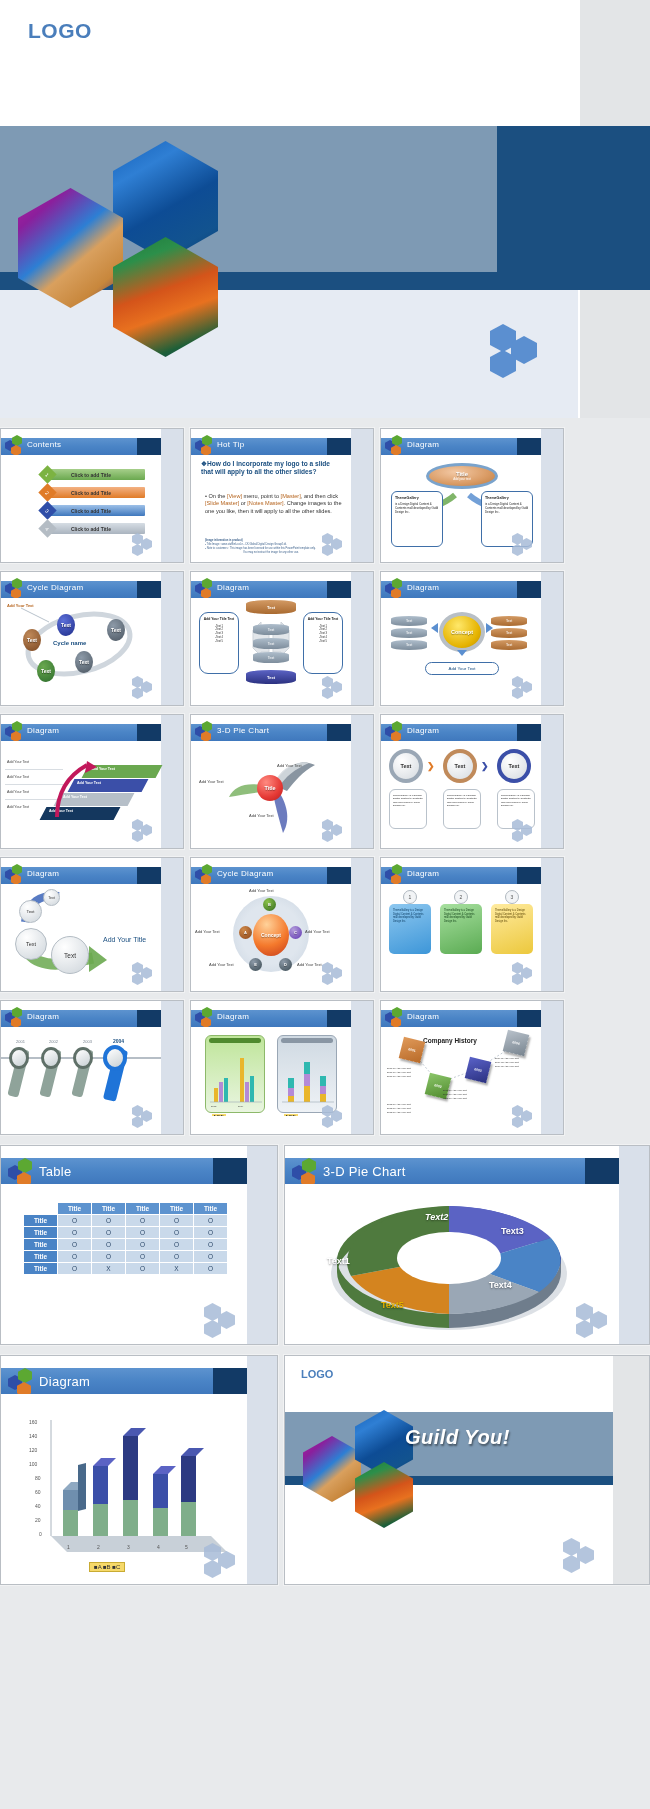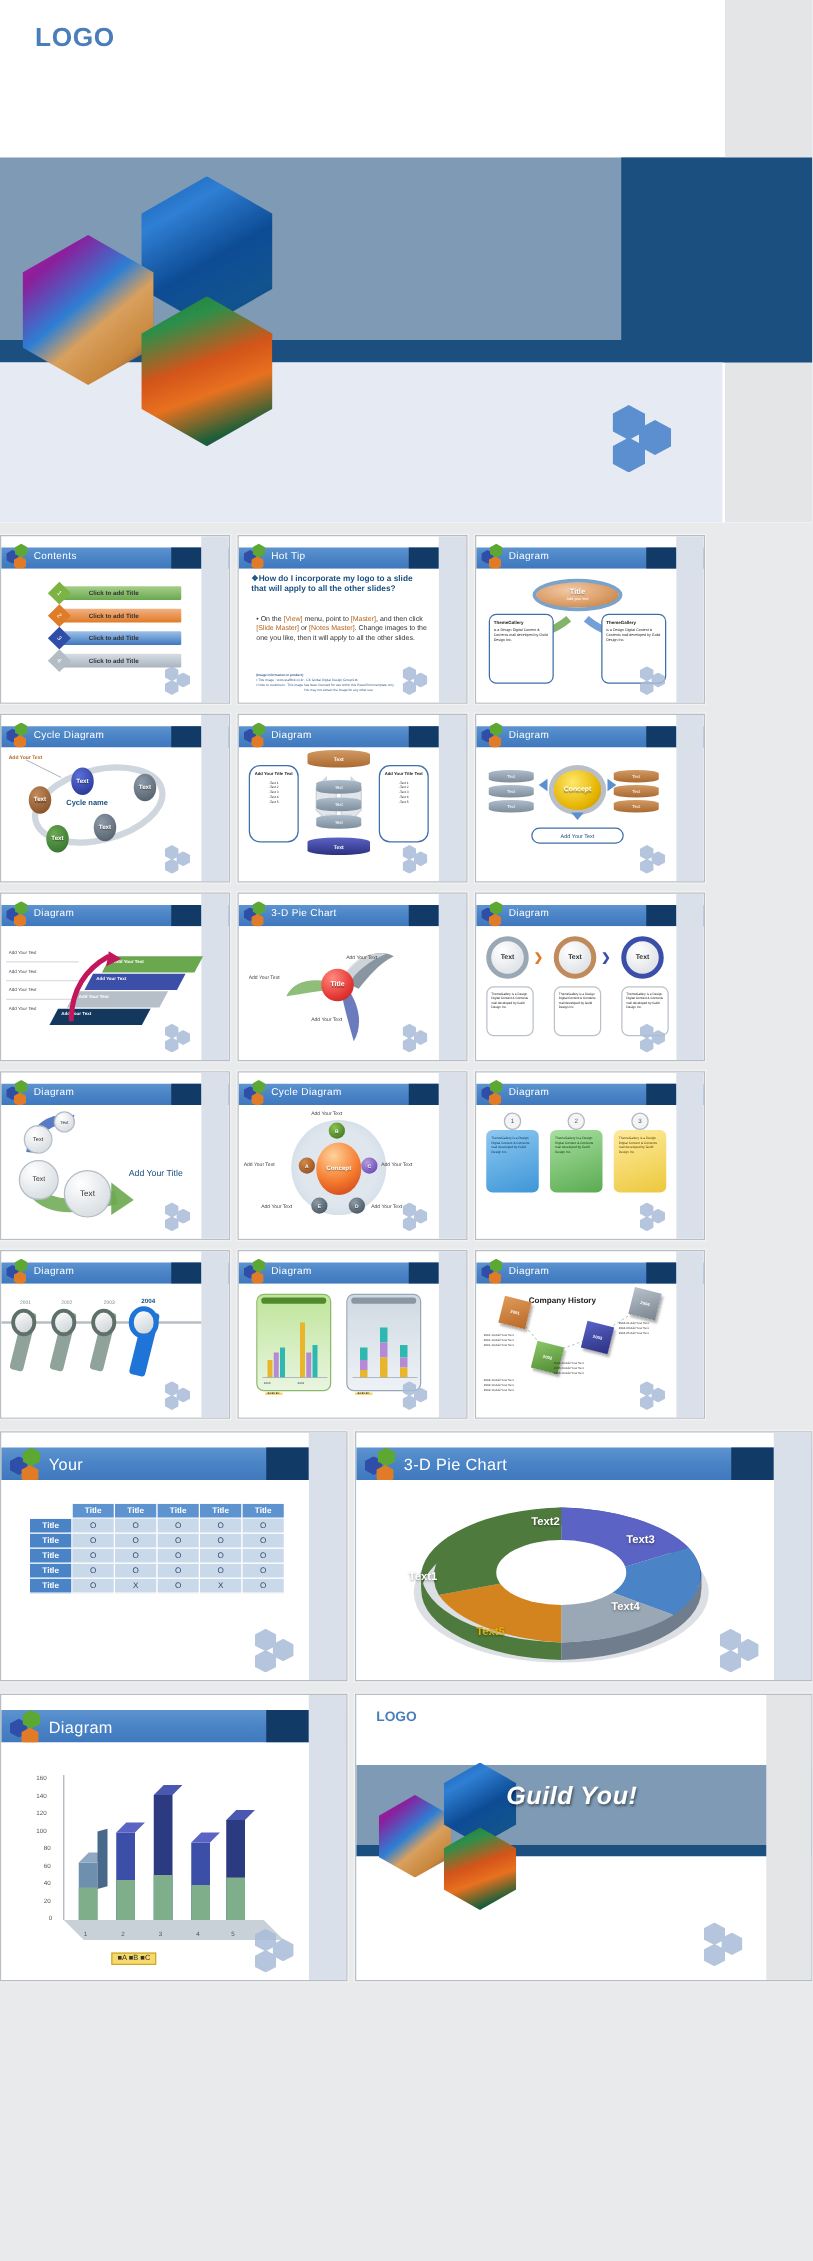--- a/index.html
+++ b/index.html
@@ -766,21 +766,21 @@
 
   <div class="thumb half" style="width:278px;height:200px;">
     <div class="sl-head" style="height:26px;top:12px;">
         <div class="navycap" style="height:26px;right:30px;width:34px;"></div>
       </div>
     <div class="hexmark" style="left:7px;top:12px;width:28px;height:30px;">
       <i class="h1" style="width:14px;height:15px;top:7px;"></i>
         <i class="h2" style="width:14px;height:15px;left:10px;top:0;"></i>
         <i class="h3" style="width:14px;height:15px;left:9px;top:14px;"></i>
     </div>
-    <div class="sl-title" style="left:38px;top:18px;font-size:13px;">Your</div>
+    <div class="sl-title" style="left:38px;top:18px;font-size:13px;">Table</div>
     <div class="sl-rail" style="width:30px;"></div>
     <div class="sl-body" style="top:38px;right:30px;">
       <table class="tbl" style="left:22px;top:18px;">
         <tbody>
             <tr>
           <th style="background:#fff;border-color:#fff;width:34px;"></th>
           <th>Title</th>
           <th>Title</th>
           <th>Title</th>
           <th>Title</th>
@@ -858,21 +858,21 @@
 
           <path d="M150,18 A118,56 0 0,1 252,50 L186,70 A52,25 0 0,0 150,44 Z" fill="#5b63c4"></path>
           <path d="M252,50 A118,56 0 0,1 240,104 L180,82 A52,25 0 0,0 186,70 Z" fill="#4a84c6"></path>
           <path d="M240,104 A118,56 0 0,1 150,126 L150,96 A52,25 0 0,0 180,82 Z" fill="#9aa7b5"></path>
           <path d="M150,126 A118,56 0 0,1 52,88 L116,76 A52,25 0 0,0 150,96 Z" fill="#d4841f"></path>
           <path d="M52,88 A118,56 0 0,1 150,18 L150,44 A52,25 0 0,0 116,76 Z" fill="#4f7a3e"></path>
           <ellipse cx="150" cy="70" rx="52" ry="26" fill="#ffffff"></ellipse>
         </g>
       </svg>
       <div class="pie-lab" style="left:42px;top:72px;">Text1</div>
-      <div class="pie-lab" style="left:140px;top:28px;">Text2</div>
+      <div class="pie-lab" style="left:140px;top:28px;font-style:italic;">Text2</div>
       <div class="pie-lab" style="left:216px;top:42px;">Text3</div>
       <div class="pie-lab" style="left:204px;top:96px;">Text4</div>
       <div class="pie-lab" style="left:96px;top:116px;color:#e6b000;">Text5</div>
       <div class="hextrio" style="width:40px;height:36px;">
         <i class="a" style="width:17px;height:18px;"></i>
           <i class="b" style="left:14px;top:8px;width:17px;height:18px;"></i>
           <i class="c" style="top:17px;width:17px;height:18px;"></i>
       </div>
     </div>
   </div>

